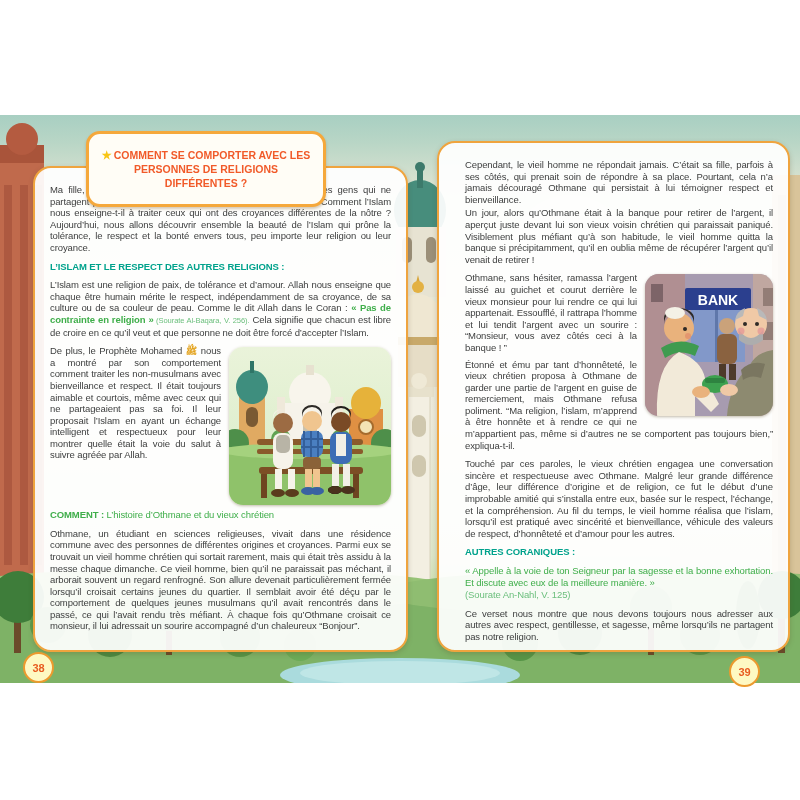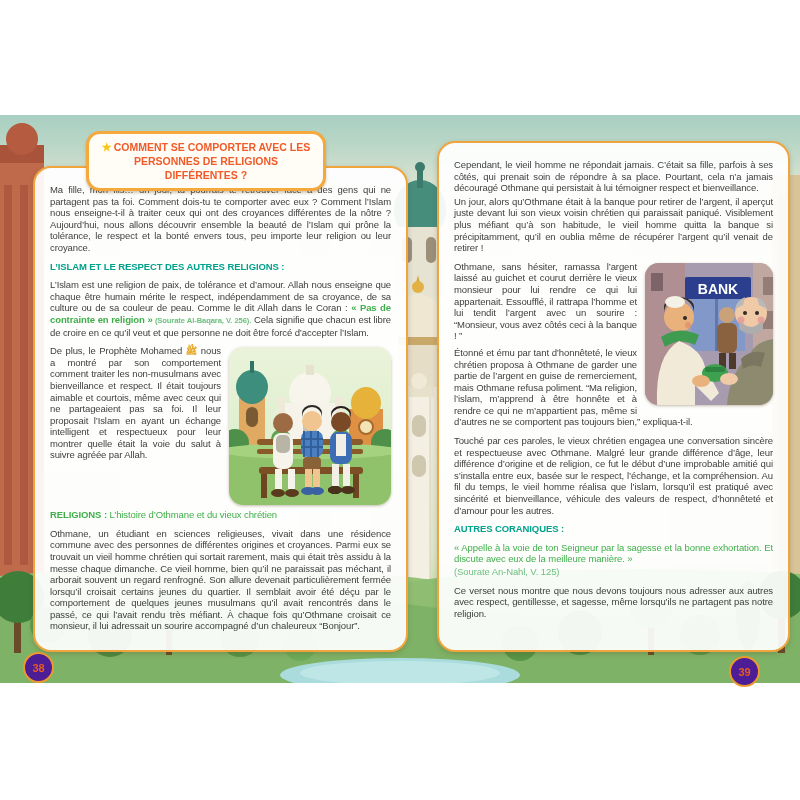--- a/index.html
+++ b/index.html
@@ -15,54 +15,54 @@
   }
   .scene svg{position:absolute;left:0;top:0;}
   
   .page{
     position:absolute;background:rgba(255,255,255,0.93);
     border:2px solid #efa43e;border-radius:18px;
     box-shadow:0 2px 5px rgba(90,70,30,.25);
     z-index:2;color:#3f4040;
   }
   .page-left{left:33px;top:166px;width:375px;height:486px;padding:16px 15px 10px 15px;box-sizing:border-box;}
-  .page-right{left:437px;top:141px;width:353px;height:511px;padding:16px 15px 10px 15px;box-sizing:border-box;}
+  .page-right{left:437px;top:141px;width:353px;height:511px;padding:16px 15px 10px 26px;box-sizing:border-box;}
   .page p{
     margin:0 0 7px 0;font-size:9.5px;line-height:11.6px;text-align:justify;
     letter-spacing:-0.1px;
   }
   .h-teal{color:#00a28c;font-weight:bold;font-size:10px;margin:4px 0 2px 0;letter-spacing:0;}
   .h-green{color:#3fae4a;font-size:10px;margin:4px 0 2px 0;letter-spacing:0;}
   .h-green b{font-weight:bold;}
   .q-green{color:#3fae4a;font-weight:bold;}
-  .q-src{color:#6cbf7d;font-size:7.6px;font-weight:bold;}
+  .q-src{color:#6cbf7d;font-size:7.6px;font-weight:normal;}
   .pbuh{color:#e3a21b;font-weight:bold;}
   .verse{color:#3fae4a;font-weight:normal;letter-spacing:.4px;}
   .verse-src{color:#6cbf7d;font-size:7.6px;margin-top:-4px;}
   
   .banner{
     position:absolute;left:86px;top:131px;width:240px;z-index:3;
     background:#fffdf6;border:3px solid #f5a83b;border-radius:14px;
     box-shadow:0 2px 3px rgba(120,80,20,.3);
-    padding:6px 8px;box-sizing:border-box;text-align:center;
+    padding:14px 8px;box-sizing:border-box;text-align:center;
     color:#f15a29;font-weight:bold;font-size:10.5px;line-height:14px;
   }
   .banner .star{color:#f8c514;font-size:11px;margin-right:2px;}
   
   .illu{
     float:right;border-radius:14px;overflow:hidden;
     box-shadow:0 1px 3px rgba(80,60,20,.35);margin:2px 0 4px 8px;
   }
   .illu-kids{width:162px;height:158px;}
   .illu-bank{width:128px;height:142px;}
   .illu svg{display:block;}
   
   .badge{
     position:absolute;width:27px;height:27px;border-radius:50%;z-index:4;
-    background:#4c1d95;border:2.5px solid #ec9a2e;color:#e85c20;
+    background:#fef9c3;border:2.5px solid #ec9a2e;color:#e85c20;
     font-weight:bold;font-size:11px;display:flex;align-items:center;justify-content:center;
   }
   .badge-left{left:23px;top:652px;}
   .badge-right{left:729px;top:656px;}
   .clear{clear:both;}
 </style>
 </head>
 <body>
 
 <div class="scene">
@@ -236,21 +236,21 @@
           <ellipse cx="106" cy="143" rx="7" ry="4" fill="#4a3categ20"></ellipse>
           <ellipse cx="106" cy="143" rx="7" ry="4" fill="#4a321d"></ellipse>
           <ellipse cx="119" cy="143" rx="7" ry="4" fill="#4a321d"></ellipse>
         </g>
       </svg>
     </div>
     <p style="margin-bottom:4px;"><span>De plus, le Prophète Mohamed </span><span class="pbuh">ﷺ</span><span> nous a montré par son comportement comment traiter les non-musulmans avec bienveillance et respect. Il était toujours aimable et courtois, même avec ceux qui ne partageaient pas sa foi. Il leur proposait l’Islam en ayant un échange intelligent et respectueux pour leur montrer quelle était la voie du salut à suivre agréée par Allah.</span></p>
     <div class="clear"></div>
   </div>
 
-  <p class="h-green"><b>RELIGIONS :</b><span> L’histoire d’Othmane et du vieux chrétien</span></p>
+  <p class="h-green"><b>COMMENT :</b><span> L’histoire d’Othmane et du vieux chrétien</span></p>
   <p>Othmane, un étudiant en sciences religieuses, vivait dans une résidence commune avec des personnes de différentes origines et croyances. Parmi eux se trouvait un vieil homme chrétien qui sortait rarement, mais qui était très assidu à la messe chaque dimanche. Ce vieil homme, bien qu’il ne paraissait pas méchant, il arborait souvent un regard renfrogné. Son allure devenait particulièrement fermée lorsqu’il croisait certains jeunes du quartier. Il semblait avoir été déçu par le comportement de quelques jeunes musulmans qu’il avait rencontrés dans le passé, ce qui l’avait rendu très méfiant. À chaque fois qu’Othmane croisait ce monsieur, il lui adressait un sourire accompagné d’un chaleureux “Bonjour”.</p>
 </div>
 
 <div class="page page-right">
   <p style="margin-bottom:2px;">Cependant, le vieil homme ne répondait jamais. C’était sa fille, parfois à ses côtés, qui prenait soin de répondre à sa place. Pourtant, cela n’a jamais découragé Othmane qui persistait à lui témoigner respect et bienveillance.</p>
   <p>Un jour, alors qu’Othmane était à la banque pour retirer de l’argent, il aperçut juste devant lui son vieux voisin chrétien qui paraissait paniqué. Visiblement plus méfiant qu’à son habitude, le vieil homme quitta la banque si précipitamment, qu’il en oublia même de récupérer l’argent qu’il venait de retirer !</p>
 
   <div>
     <div class="illu illu-bank">
       <svg width="142" height="142" viewBox="0 0 142 142">

